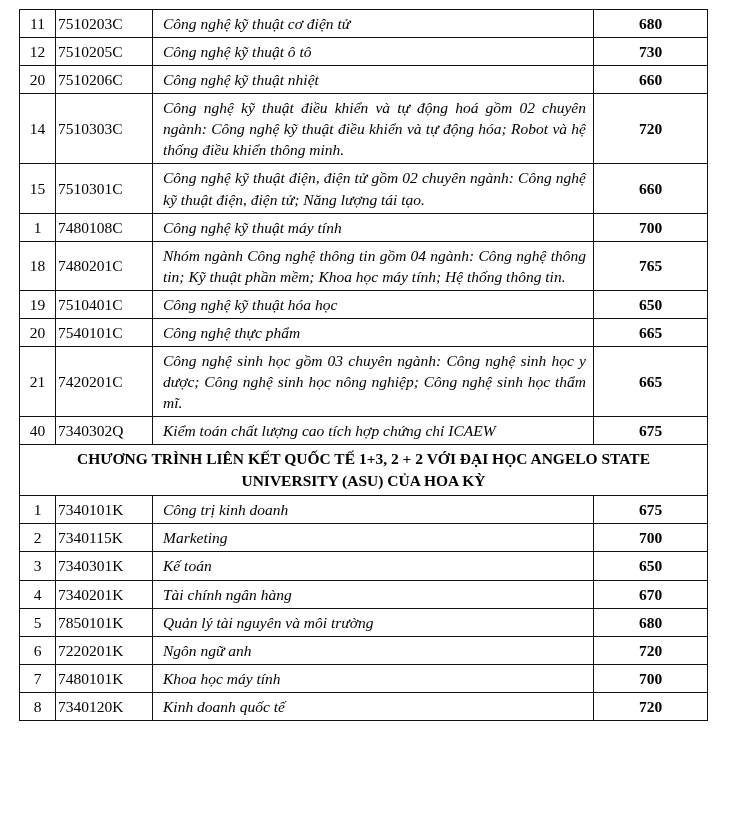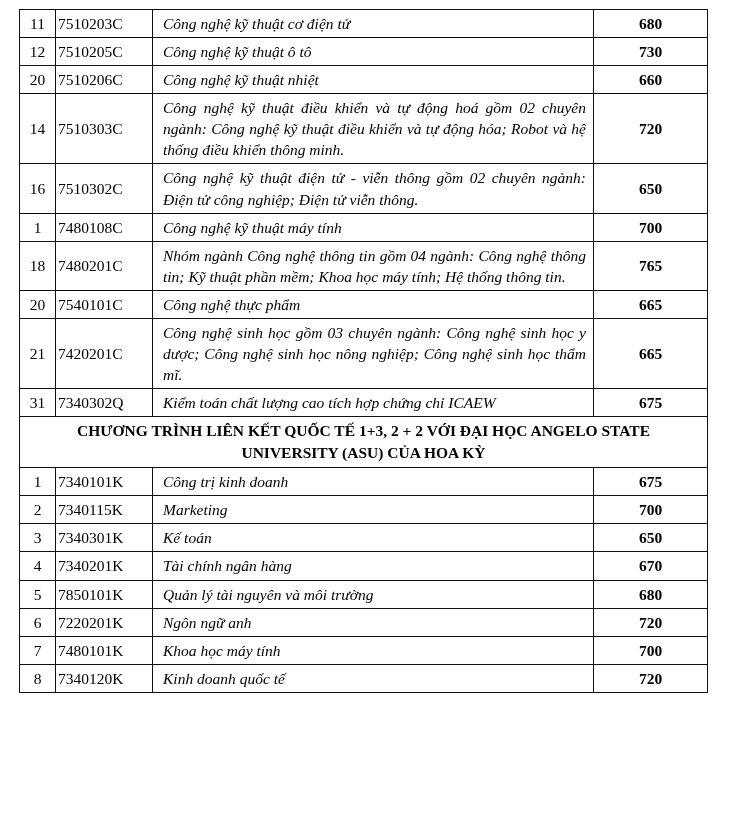--- a/index.html
+++ b/index.html
@@ -90,51 +90,57 @@
           <td class="name">Công nghệ kỹ thuật nhiệt</td>
           <td class="score">660</td>
         </tr>
         <tr>
           <td class="no">14</td>
           <td class="code">7510303C</td>
           <td class="name">Công nghệ kỹ thuật điều khiển và tự động hoá gồm 02 chuyên ngành: Công nghệ kỹ thuật điều khiển và tự động hóa; Robot và hệ thống điều khiển thông minh.</td>
           <td class="score">720</td>
         </tr>
         <tr>
-          <td class="no">16</td>
-          <td class="code">7510302C</td>
-          <td class="name">Công nghệ kỹ thuật điện tử - viễn thông gồm 02 chuyên ngành: Điện tử công nghiệp; Điện tử viễn thông.</td>
-          <td class="score">650</td>
+          <td class="no">15</td>
+          <td class="code">7510301C</td>
+          <td class="name">Công nghệ kỹ thuật điện, điện tử gồm 02 chuyên ngành: Công nghệ kỹ thuật điện, điện tử; Năng lượng tái tạo.</td>
+          <td class="score">660</td>
         </tr>
         <tr>
           <td class="no">1</td>
           <td class="code">7480108C</td>
           <td class="name">Công nghệ kỹ thuật máy tính</td>
           <td class="score">700</td>
         </tr>
         <tr>
           <td class="no">18</td>
           <td class="code">7480201C</td>
           <td class="name">Nhóm ngành Công nghệ thông tin gồm 04 ngành: Công nghệ thông tin; Kỹ thuật phần mềm; Khoa học máy tính; Hệ thống thông tin.</td>
           <td class="score">765</td>
         </tr>
         <tr>
+          <td class="no">19</td>
+          <td class="code">7510401C</td>
+          <td class="name">Công nghệ kỹ thuật hóa học</td>
+          <td class="score">650</td>
+        </tr>
+        <tr>
           <td class="no">20</td>
           <td class="code">7540101C</td>
           <td class="name">Công nghệ thực phẩm</td>
           <td class="score">665</td>
         </tr>
         <tr>
           <td class="no">21</td>
           <td class="code">7420201C</td>
           <td class="name">Công nghệ sinh học gồm 03 chuyên ngành: Công nghệ sinh học y dược; Công nghệ sinh học nông nghiệp; Công nghệ sinh học thẩm mĩ.</td>
           <td class="score">665</td>
         </tr>
         <tr>
-          <td class="no">31</td>
+          <td class="no">40</td>
           <td class="code">7340302Q</td>
           <td class="name">Kiểm toán chất lượng cao tích hợp chứng chỉ ICAEW</td>
           <td class="score">675</td>
         </tr>
         <tr>
           <td colspan="4" class="section-header">CHƯƠNG TRÌNH LIÊN KẾT QUỐC TẾ 1+3, 2 + 2 VỚI ĐẠI HỌC ANGELO STATE UNIVERSITY (ASU) CỦA HOA KỲ</td>
         </tr>
         <tr>
           <td class="no">1</td>
           <td class="code">7340101K</td>

